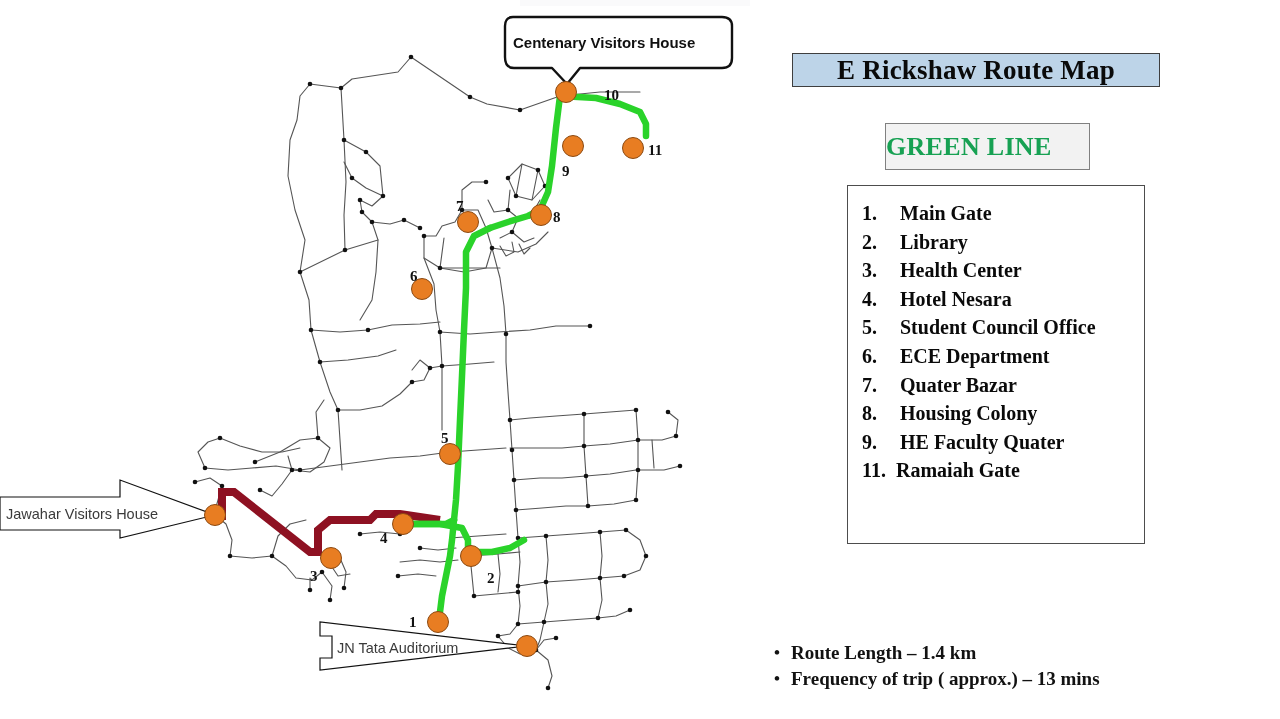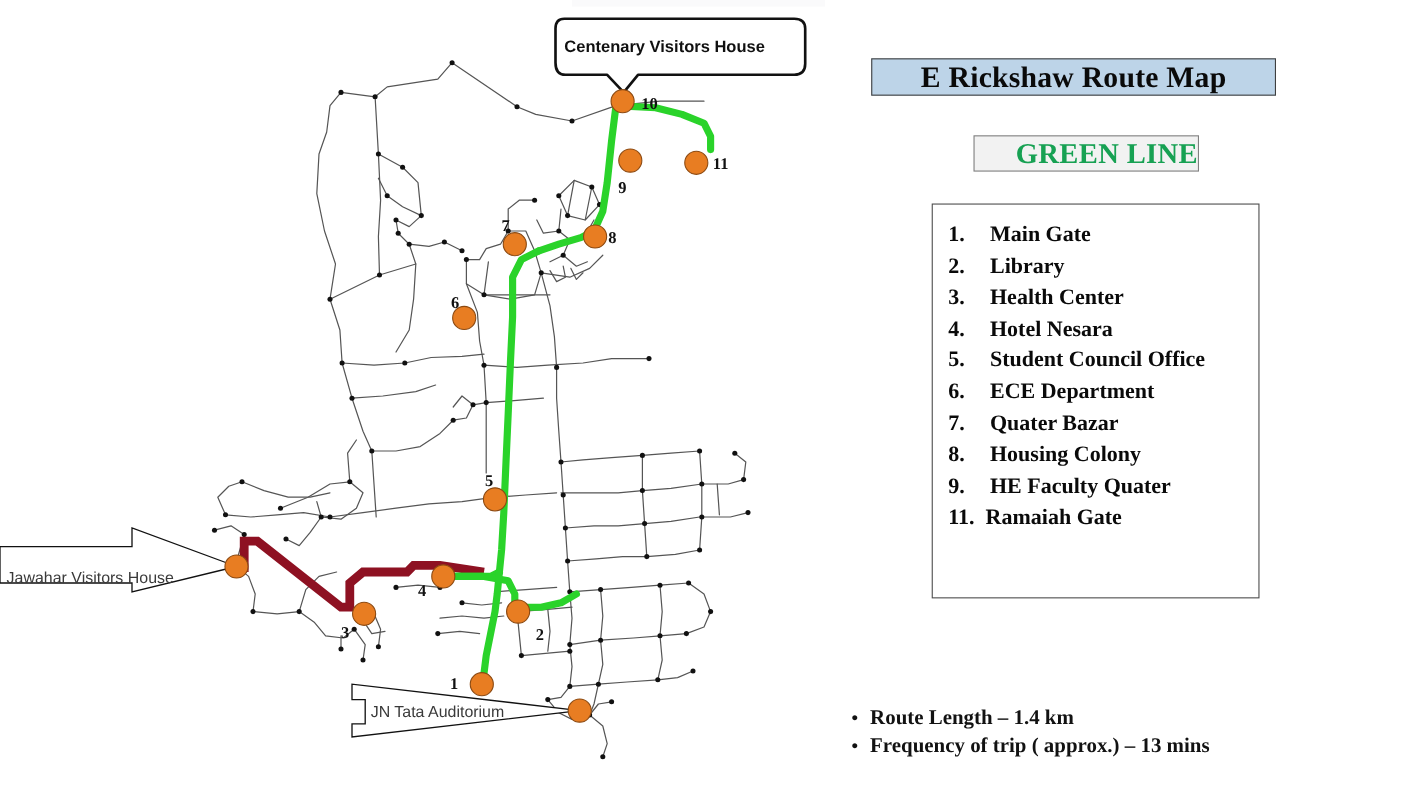--- a/index.html
+++ b/index.html
@@ -54,26 +54,26 @@
     font-weight: bold;
     font-size: 27px;
     color: #0a0a0a;
     letter-spacing: 0.2px;
     white-space: nowrap;
   }
 
   .subtitle-box {
     position: absolute;
     left: 125px; top: 123px;
-    width: 205px; height: 33px;
+    width: 205px; height: 47px;
     background: #f2f2f2;
     border: 1px solid #808080;
     display: flex;
     align-items: center;
-    justify-content: flex-end;
+    justify-content: flex-start;
     box-sizing: border-box;
   }
   .subtitle-box .txt {
     font-family: "Liberation Serif", serif;
     font-weight: bold;
     font-size: 26px;
     color: #17a153;
     letter-spacing: 0.3px;
     white-space: nowrap;
   }
@@ -428,27 +428,27 @@
   <div id="marker-labels">
       <div class="marker-num" style="left: 409px; top: 614px;">1</div>
       <div class="marker-num" style="left: 487px; top: 570px;">2</div>
       <div class="marker-num" style="left: 310px; top: 568px;">3</div>
       <div class="marker-num" style="left: 380px; top: 530px;">4</div>
       <div class="marker-num" style="left: 441px; top: 430px;">5</div>
       <div class="marker-num" style="left: 410px; top: 268px;">6</div>
       <div class="marker-num" style="left: 456px; top: 198px;">7</div>
       <div class="marker-num" style="left: 553px; top: 209px;">8</div>
       <div class="marker-num" style="left: 562px; top: 163px;">9</div>
-      <div class="marker-num" style="left: 583px; top: 87px;">10</div>
+      <div class="marker-num" style="left: 604px; top: 87px;">10</div>
       <div class="marker-num" style="left: 648px; top: 142px;">11</div>
     </div>
 
   <div class="callout-text" style="left:513px; top:34px;text-align:right;">Centenary Visitors House</div>
 
-  <div class="arrow-text" style="left:6px; top:506px;margin-top:12px;">Jawahar Visitors House</div>
+  <div class="arrow-text" style="left:6px; top:506px;">Jawahar Visitors House</div>
   <div class="arrow-text" style="left:337px; top:640px;">JN Tata Auditorium</div>
 
 </div>
 
 <div id="info-panel">
 
   <div class="title-box">
     <span class="txt">E Rickshaw Route Map</span>
   </div>
 

